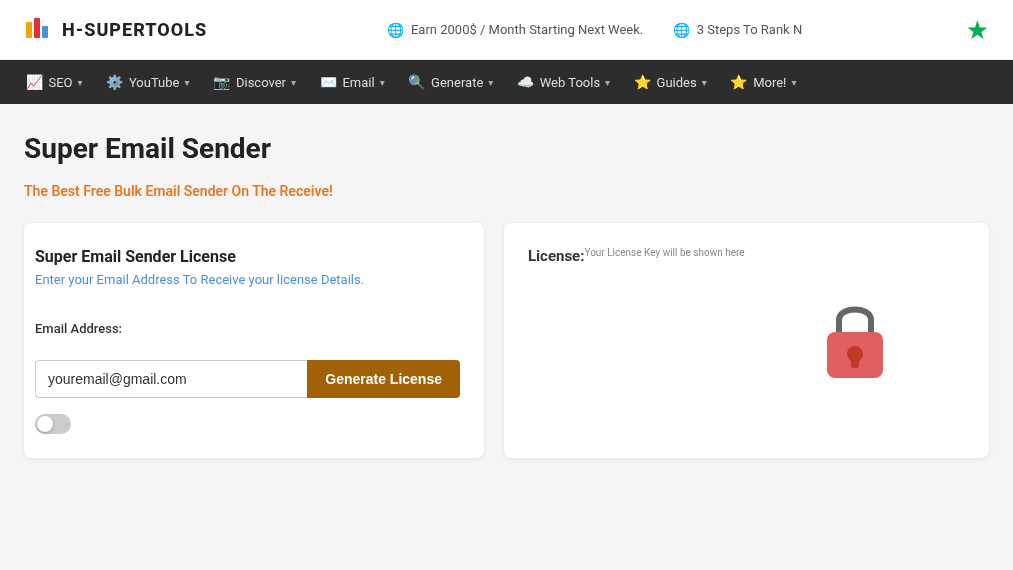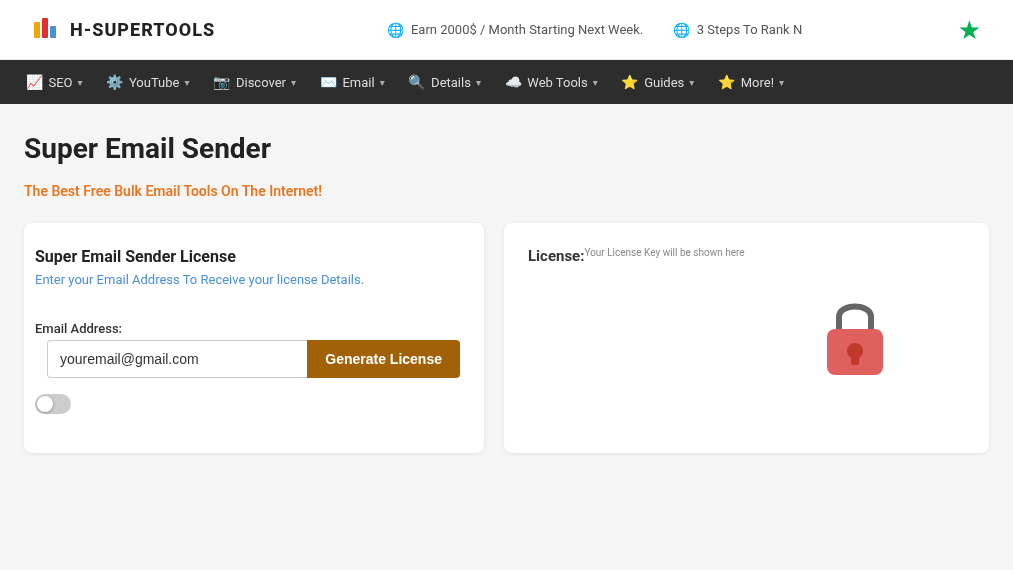--- a/index.html
+++ b/index.html
@@ -3,21 +3,21 @@
   <meta charset="utf-8">
   <style>
     * { box-sizing: border-box; margin: 0; padding: 0; }
     body { font-family: -apple-system, BlinkMacSystemFont, 'Segoe UI', Roboto, sans-serif; background: #f5f5f5; }
 
     
     .top-bar {
       background: #fff;
       display: flex;
       align-items: center;
-      padding: 0 32px;
+      padding: 0 24px;
       height: 60px;
       border-bottom: 1px solid #eee;
     }
     .logo {
       display: flex;
       align-items: center;
       gap: 6px;
       font-weight: 800;
       font-size: 18px;
       color: #222;
@@ -122,28 +122,27 @@
     .card-hint {
       font-size: 13px;
       color: #4a90d9;
       margin-bottom: 34px;
     }
 
     .form-label {
       font-size: 13px;
       color: #333;
       font-weight: 500;
-      margin-bottom: 4px;
+      margin-bottom: 24px;
       display: block;
     }
     .input-row {
       display: flex;
       gap: 0;
       margin-bottom: 16px;
-      margin-left: 12px;
     }
     .email-input {
       flex: 1;
       border: 1px solid #ccc;
       border-right: none;
       padding: 10px 12px;
       font-size: 14px;
       border-radius: 4px 0 0 4px;
       outline: none;
       color: #333;
@@ -253,21 +252,21 @@
     <span>Discover</span>
     <span class="chevron">▾</span>
   </div>
   <div class="nav-item">
     <span class="nav-icon">✉️</span>
     <span>Email</span>
     <span class="chevron">▾</span>
   </div>
   <div class="nav-item">
     <span class="nav-icon">🔍</span>
-    <span>Details</span>
+    <span>Generate</span>
     <span class="chevron">▾</span>
   </div>
   <div class="nav-item">
     <span class="nav-icon">☁️</span>
     <span>Web Tools</span>
     <span class="chevron">▾</span>
   </div>
   <div class="nav-item">
     <span class="nav-icon">⭐</span>
     <span>Guides</span>
@@ -275,21 +274,21 @@
   </div>
   <div class="nav-item">
     <span class="nav-icon">⭐</span>
     <span>More!</span>
     <span class="chevron">▾</span>
   </div>
 </nav>
 
 <div class="main-content">
   <h1 class="page-title">Super Email Sender</h1>
-  <p class="page-subtitle">The Best Free Bulk Email Tools On The Internet!</p>
+  <p class="page-subtitle">The Best Free Bulk Email Sender On The Receive!</p>
 
   <div class="cards-row">
 
     <div class="card card-left">
       <div class="card-title">Super Email Sender License</div>
       <div class="card-hint">Enter your Email Address To Receive your license Details.</div>
       <label class="form-label">Email Address:</label>
       <div class="input-row">
         <input class="email-input" type="email" value="youremail@gmail.com" placeholder="youremail@gmail.com" style="">
         <button class="generate-btn">Generate License</button>

